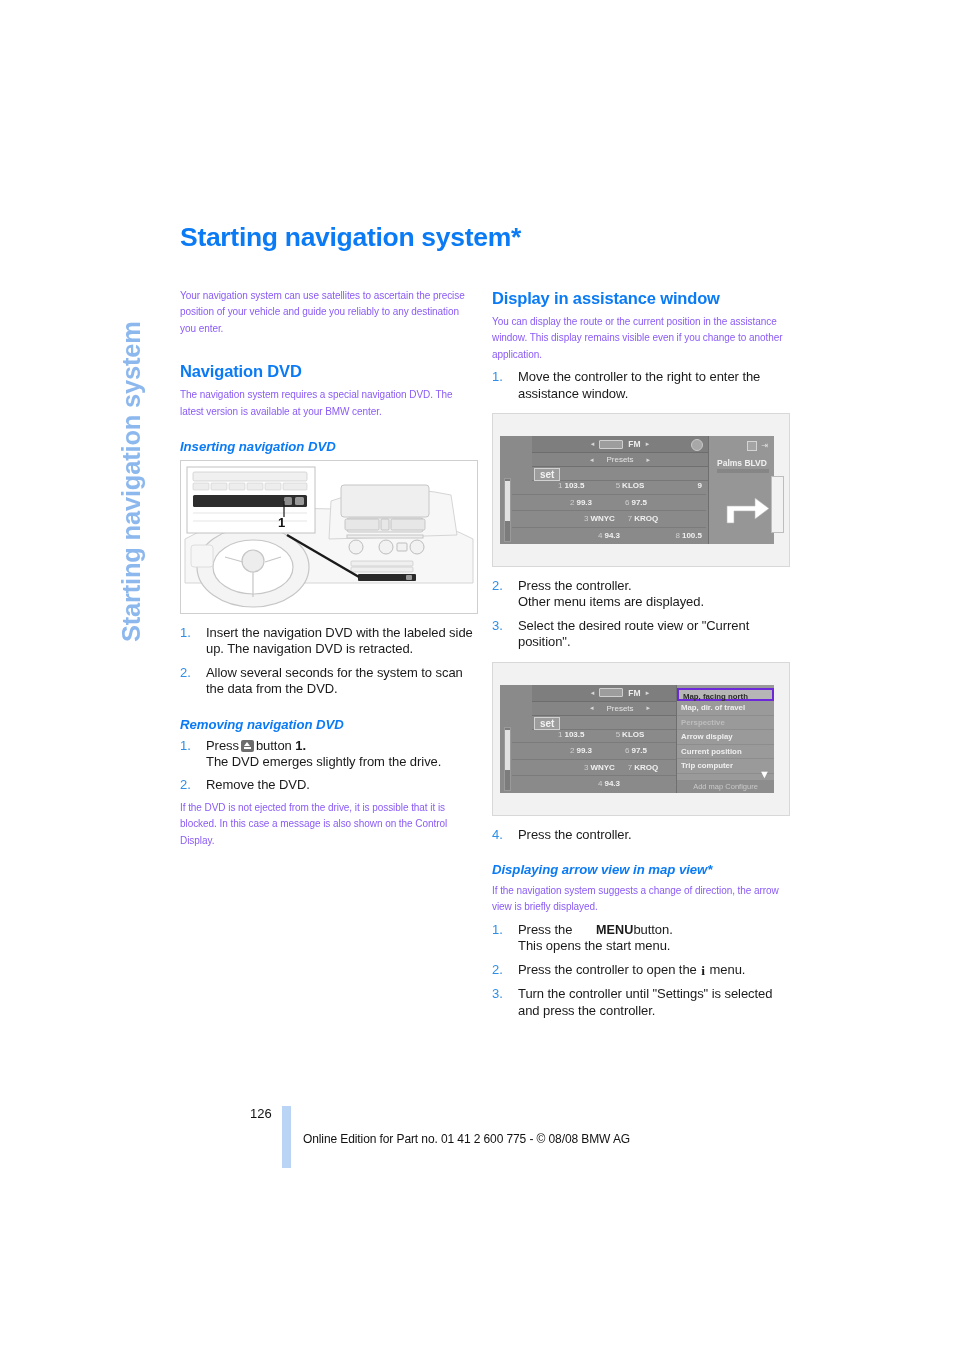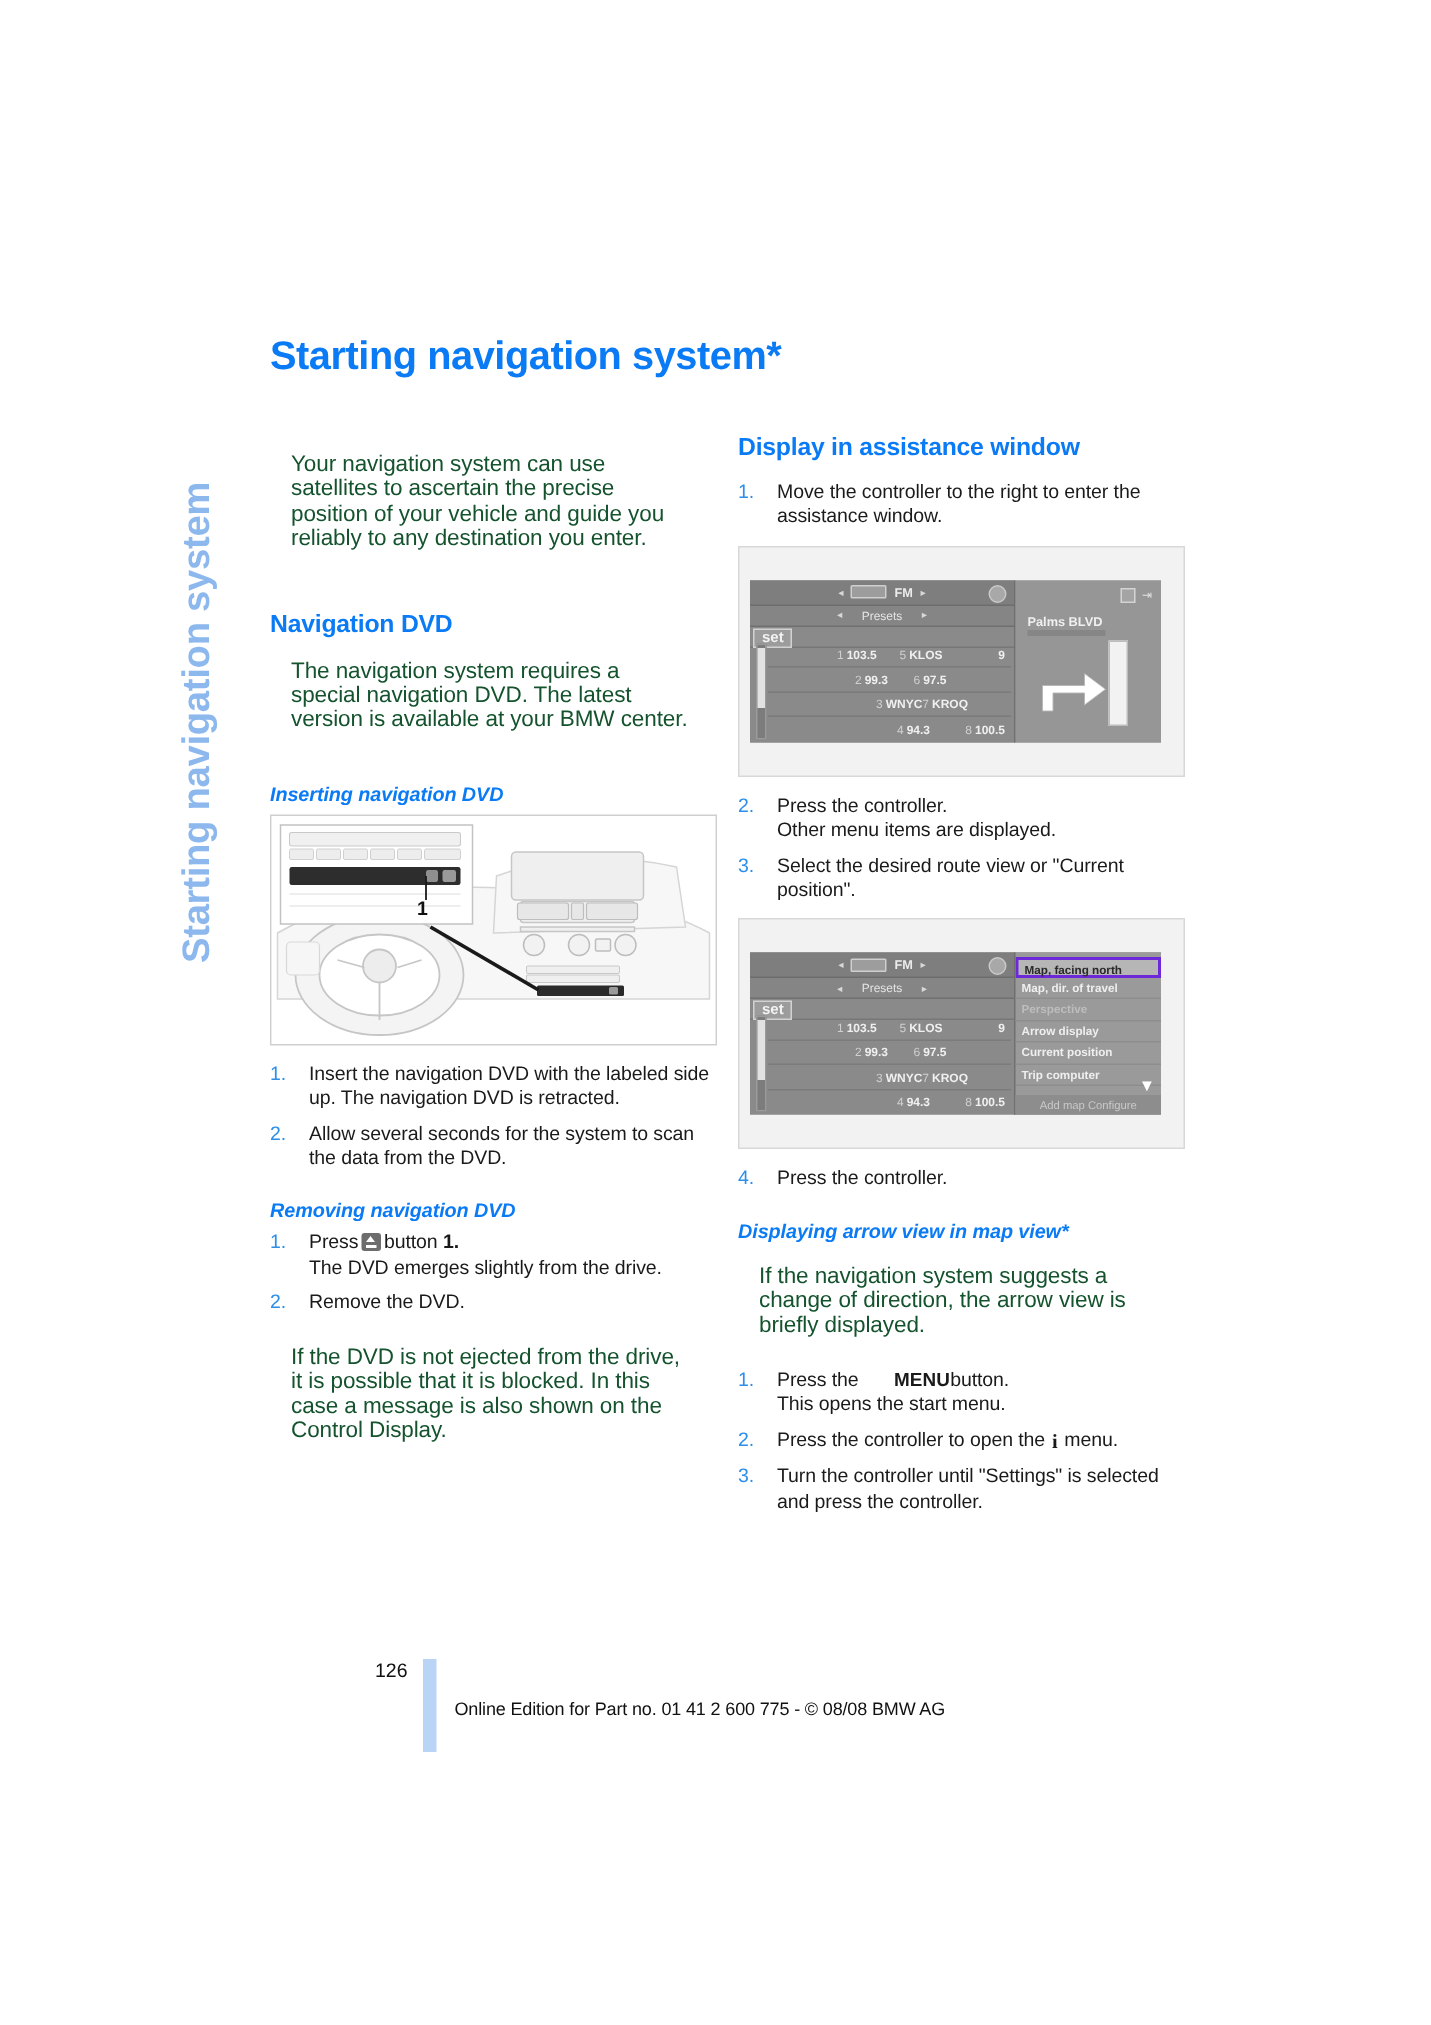--- a/index.html
+++ b/index.html
@@ -79,25 +79,25 @@
   .h3 {
     font-size: 13.2px;
     font-weight: bold;
     color: #0b7bf5;
     letter-spacing: -0.05px;
     margin: 0 0 5px 0;
     line-height: 17px;
     font-style: italic;
   }
   p.body {
-    font-size: 15px;
+    font-size: 10px;
     line-height: 16.4px;
-    margin: 14px;
+    margin: 0;
     letter-spacing: -0.06px;
-    color: #14532d;
+    color: #8b5cf6;
   }
   .gap-sm { height: 11px; }
   .gap-md { height: 18px; }
   .gap-lg { height: 24px; }
   .gap-xs { height: 6px; }
 
   
   ol.steps {
     list-style: none;
     margin: 0;
@@ -196,20 +196,21 @@
     height: 108px;
     background: #8c8c8c;
     display: flex;
   }
   .cd-left {
     position: relative;
     width: 176px;
     height: 100%;
     background: #8a8a8a;
     border-right: 1px solid #6f6f6f;
+    padding-left: 32px;
   }
   .cd-right {
     position: relative;
     flex: 1;
     height: 100%;
     background: #969696;
   }
 
   .cd-topbar {
     position: relative;
@@ -590,20 +591,21 @@
     </ol>
 
     <div class="gap-xs"></div>
 
     <p class="body">If the DVD is not ejected from the drive, it is possible that it is blocked. In this case a message is also shown on the Control Display.</p>
   </div>
 
   <div class="col col-right">
 
     <div class="h2">Display in assistance window</div>
+    <p class="body">You can display the route or the current position in the assistance window. This display remains visible even if you change to another application.</p>
 
     <div class="gap-xs"></div>
 
     <ol class="steps">
       <li>
         <span class="num">1.</span>
         <span>Move the controller to the right to enter the assistance window.</span>
       </li>
     </ol>
 

